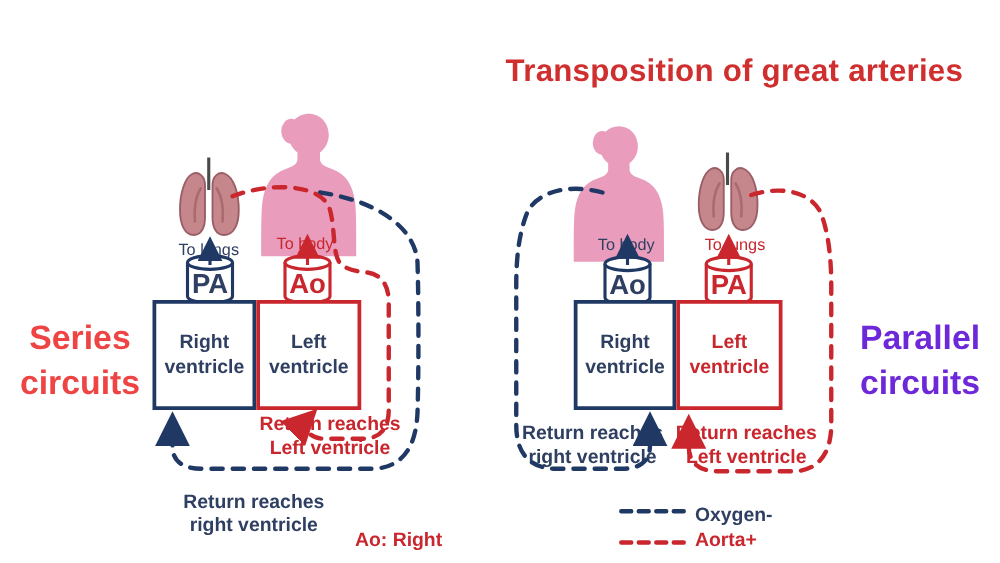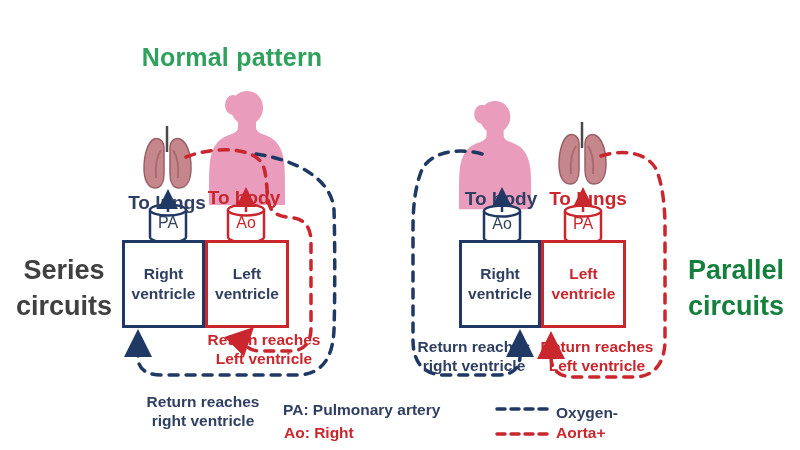--- a/index.html
+++ b/index.html
@@ -5,26 +5,26 @@
   html,body{margin:0;padding:0;background:#fff;}
   .stage{position:relative;width:800px;height:450px;background:#ffffff;overflow:hidden;
          font-family:"Liberation Sans",sans-serif;}
   .abs{position:absolute;}
   .ctr{text-align:center;}
   .pre{white-space:pre-line;}
   .title{font-size:25px;font-weight:600;letter-spacing:0.2px;}
   .title-normal{color:#2fa15c;}
   .title-transpo{color:#cf2f2f;}
   .side-label{font-size:27px;font-weight:600;line-height:36px;}
-  .series{color:#404040;}
-  .parallel{color:#15803d;}
-  .tolabel{font-size:19px;font-weight:700;}
+  .series{color:#ef4444;}
+  .parallel{color:#6d28d9;}
+  .tolabel{font-size:13px;font-weight:400;}
   .navytxt{color:#2f3f62;}
   .redtxt{color:#c9262d;}
-  .vessel-label{font-size:16px;font-weight:400;}
+  .vessel-label{font-size:22px;font-weight:700;}
   .vbox{border:3px solid;background:#ffffff;display:flex;align-items:center;justify-content:center;
         box-sizing:border-box;}
   .vbox .lbl{font-size:15.5px;line-height:20px;text-align:center;font-weight:600;}
   .vbox-navy{border-color:#1f3864;}
   .vbox-red{border-color:#c9262d;}
   .return{font-size:15.5px;line-height:19px;font-weight:600;text-align:center;}
   .legend-txt{font-size:15.5px;font-weight:600;}
   svg{position:absolute;left:0;top:0;}
   .z1{z-index:1;} .z2{z-index:2;} .z3{z-index:3;}
 </style>
@@ -82,21 +82,21 @@
     <g fill="#fff" stroke="#1f3864" stroke-width="2.5">
       <path d="M 484 211 L 484 238 A 18 5.5 0 0 0 520 238 L 520 211"></path>
       <ellipse cx="502" cy="211" rx="18" ry="5.5"></ellipse>
     </g>
     <g fill="#fff" stroke="#c9262d" stroke-width="2.5">
       <path d="M 565 211 L 565 238 A 18 5.5 0 0 0 601 238 L 601 211"></path>
       <ellipse cx="583" cy="211" rx="18" ry="5.5"></ellipse>
     </g>
   </svg>
 
-  <div class="abs z2 title title-normal ctr" style="left:103px;top:43px;width:258px;">Normal pattern</div>
+  <div class="abs z2 title title-transpo ctr" style="left:375px;top:43px;width:425px;">Transposition of great arteries</div>
 
   <div class="abs z2 side-label series ctr pre" style="left:0px;top:252px;width:128px;">Series
 circuits</div>
   <div class="abs z2 side-label parallel ctr pre" style="left:672px;top:252px;width:128px;">Parallel
 circuits</div>
 
   <div class="abs z2 tolabel navytxt ctr" style="left:128px;top:192px;width:78px;">To lungs</div>
   <div class="abs z2 tolabel redtxt ctr" style="left:207px;top:187px;width:74px;">To body</div>
   <div class="abs z2 vessel-label navytxt ctr" style="left:150px;top:214px;width:36px;">PA</div>
   <div class="abs z2 vessel-label redtxt ctr" style="left:228px;top:214px;width:36px;">Ao</div>
@@ -123,21 +123,20 @@
   </div>
   <div class="abs z2 vbox vbox-red" style="left:541px;top:240px;width:85px;height:88px;">
     <div class="lbl redtxt">Left ventricle</div>
   </div>
 
   <div class="abs z2 return navytxt pre" style="left:416px;top:337px;width:116px;">Return reaches
 right ventricle</div>
   <div class="abs z2 return redtxt pre" style="left:539px;top:337px;width:116px;">Return reaches
 Left ventricle</div>
 
-  <div class="abs z2 legend-txt navytxt" style="left:283px;top:401px;">PA: Pulmonary artery</div>
   <div class="abs z2 legend-txt redtxt" style="left:284px;top:424px;">Ao: Right</div>
   <div class="abs z2 legend-txt navytxt" style="left:556px;top:404px;">Oxygen-</div>
   <div class="abs z2 legend-txt redtxt" style="left:556px;top:424px;">Aorta+</div>
 
   <svg class="z3" width="800" height="450" viewBox="0 0 800 450" fill="none" style="pointer-events:none;">
     <defs>
       <marker id="mN" markerWidth="9" markerHeight="9" refX="6" refY="4" orient="auto">
         <path d="M0,0 L8,4 L0,8 Z" fill="#1f3864"></path>
       </marker>
       <marker id="mR" markerWidth="9" markerHeight="9" refX="6" refY="4" orient="auto">

